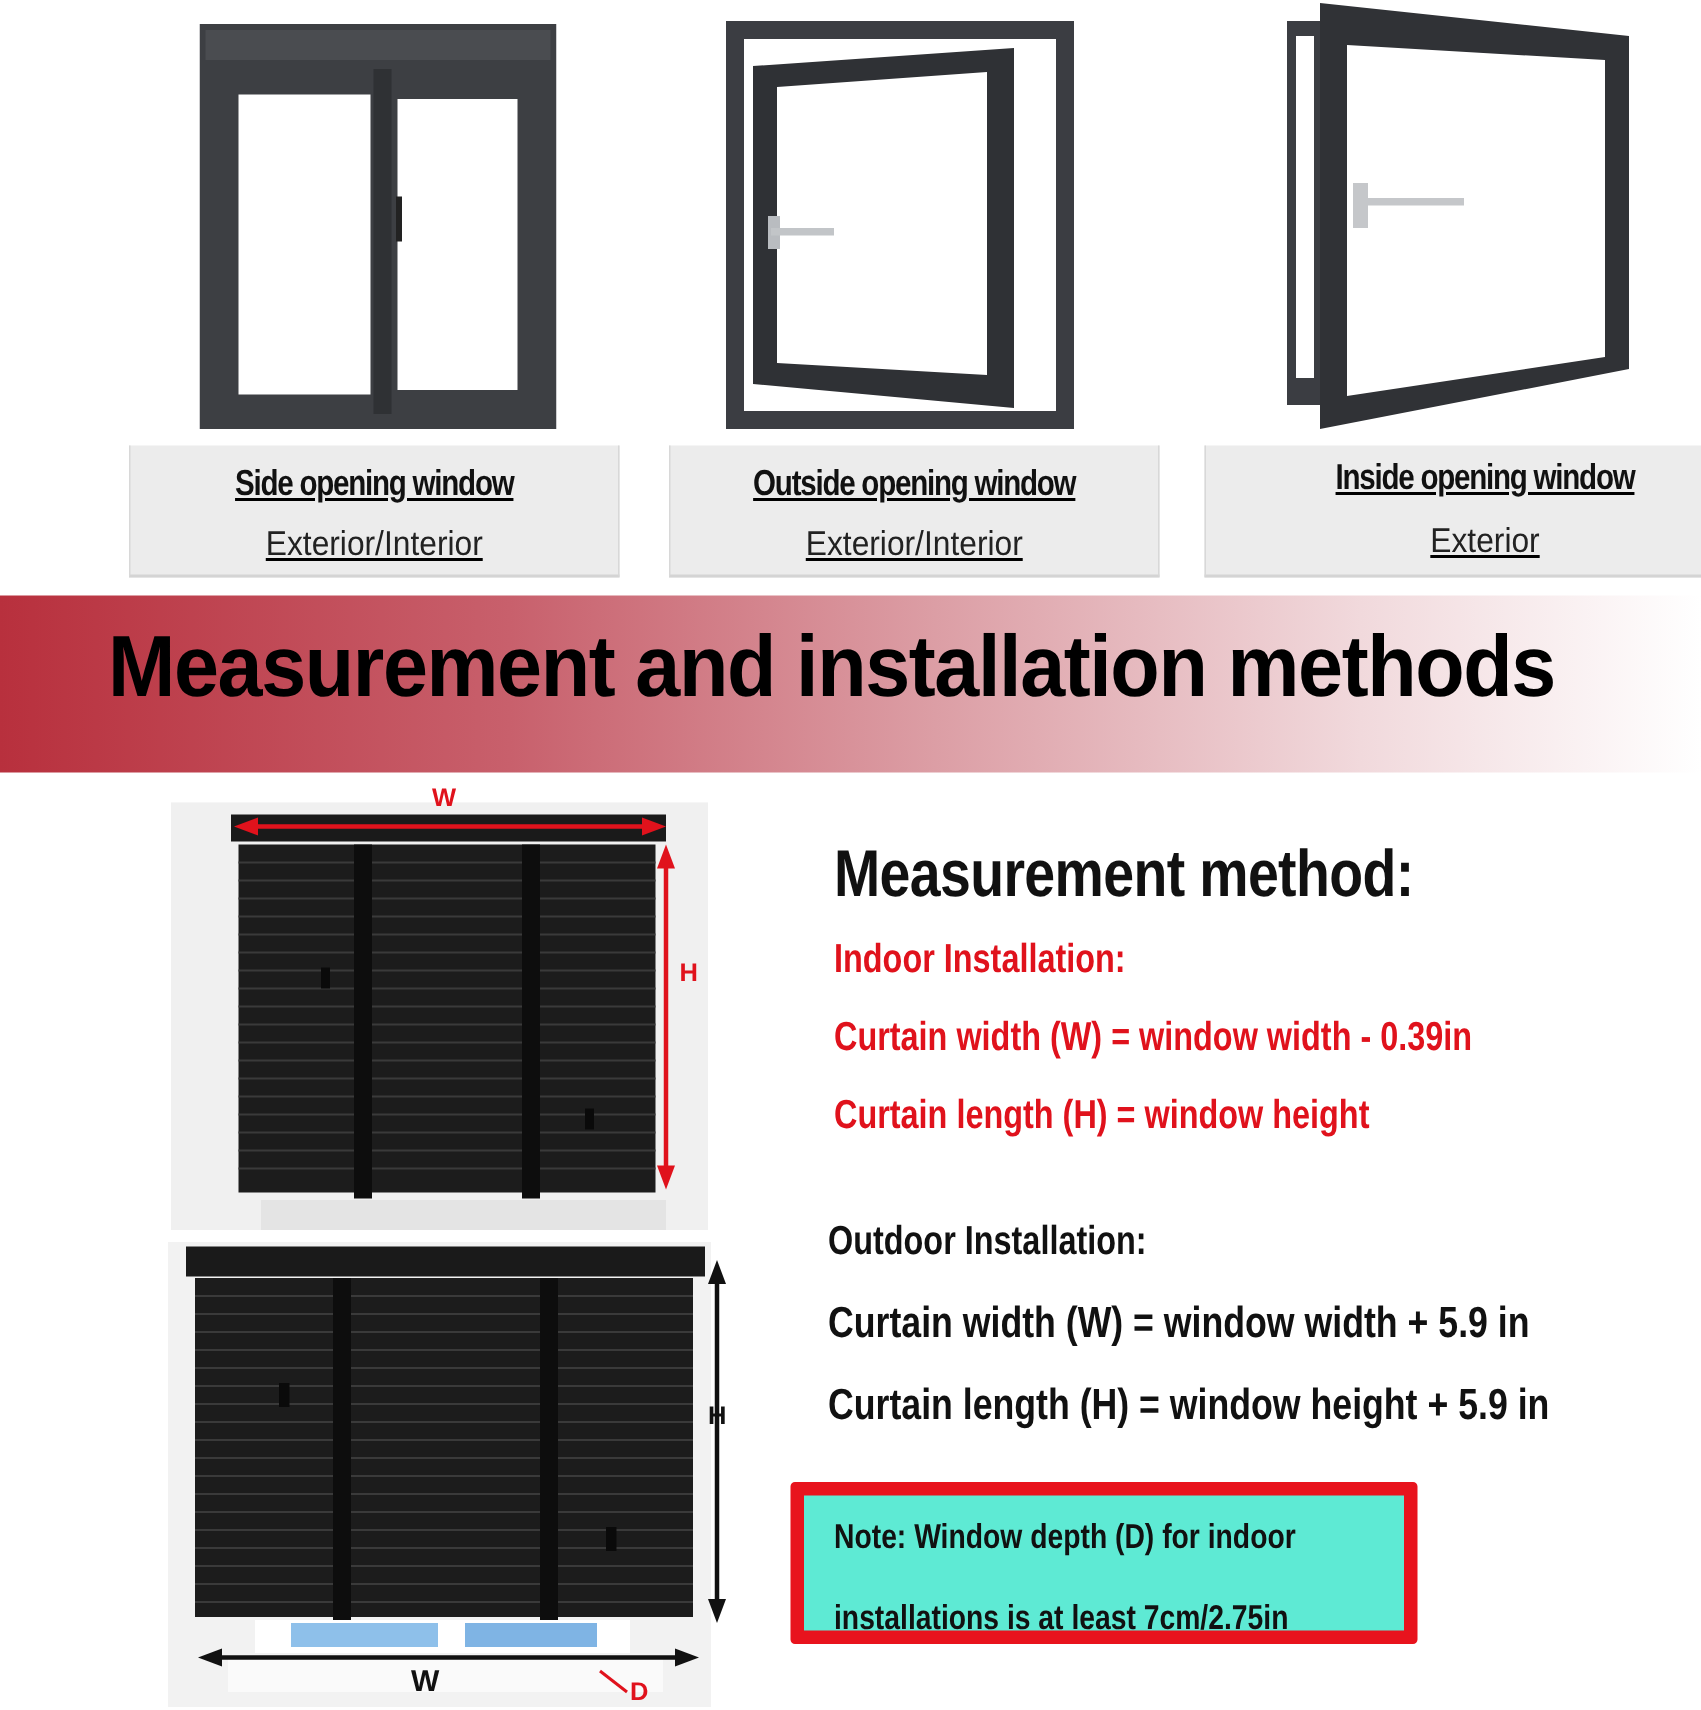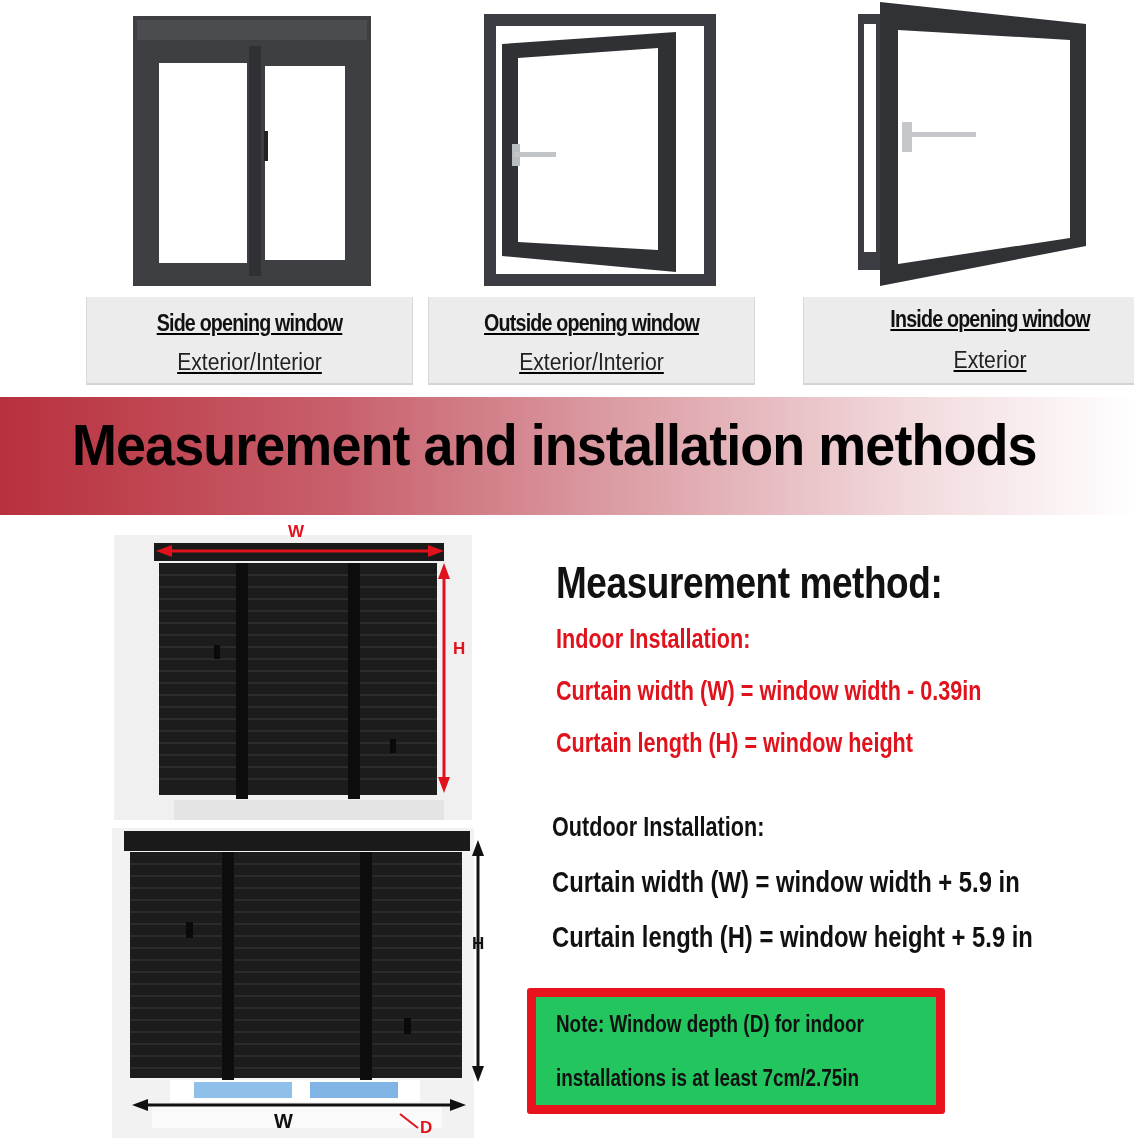--- a/index.html
+++ b/index.html
@@ -9,21 +9,21 @@
   .win svg{display:block;}
   .caption{position:absolute;top:297px;height:88px;background:#ececec;border-left:1px solid #d8d8d8;border-right:1px solid #d8d8d8;border-bottom:2px solid #d4d4d4;text-align:center;box-sizing:border-box;text-decoration:underline;}
   .caption .t{font-family:"Liberation Sans",sans-serif;font-weight:bold;font-size:24px;letter-spacing:-1px;color:#111;margin-top:12px;transform:scaleX(0.82);transform-origin:center;white-space:nowrap;}
   .caption .s{font-size:23px;color:#222;margin-top:12px;transform:scaleX(0.92);white-space:nowrap;}
   .banner{position:absolute;left:0;top:397px;width:1134px;height:118px;background:linear-gradient(90deg,#b8303d 0%,#c8606c 30%,#dc9ea5 55%,#f1d9dc 80%,#ffffff 100%);}
   .banner-title{position:absolute;left:72px;top:14px;font-family:"Liberation Sans",sans-serif;font-weight:bold;font-size:58px;color:#000;letter-spacing:-1px;transform:scaleX(0.93);transform-origin:left center;white-space:nowrap;}
   .heading{position:absolute;left:556px;top:558px;font-weight:bold;font-size:44px;color:#111;transform:scaleX(0.84);transform-origin:left center;white-space:nowrap;letter-spacing:-0.5px;}
   .line{position:absolute;font-weight:bold;white-space:nowrap;transform-origin:left center;}
   .red{color:#e0121c;}
   .blk{color:#111;}
-  .note-box{position:absolute;left:527px;top:988px;width:418px;height:126px;border:9px solid #e8131d;border-radius:3px;box-sizing:border-box;background:#22c55e;}
+  .note-box{position:absolute;left:527px;top:988px;width:418px;height:108px;border:9px solid #e8131d;border-radius:3px;box-sizing:border-box;background:#5eead4;}
   .note-line{position:absolute;left:20px;font-weight:bold;font-size:23px;color:#111;white-space:nowrap;transform:scaleX(0.82);transform-origin:left center;}
   .dim{position:absolute;font-weight:bold;font-size:17px;}
 </style>
 </head>
 <body>
 
 <div class="abs win" style="left:133px;top:16px;">
   <svg width="238" height="270" viewBox="0 0 238 270">
     <rect x="0" y="0" width="238" height="270" fill="#3d3f43"></rect>
     <rect x="4" y="4" width="230" height="20" fill="#4a4c50"></rect>
@@ -53,21 +53,21 @@
     <polygon points="40,28 212,38 212,236 40,262" fill="#fff"></polygon>
     <rect x="44" y="120" width="10" height="30" fill="#c5c7ca"></rect>
     <rect x="48" y="130" width="70" height="5" fill="#c5c7ca"></rect>
   </svg>
 </div>
 
 <div class="caption" style="left:86px;width:327px;">
   <div class="t">Side opening window</div>
   <div class="s">Exterior/Interior</div>
 </div>
-<div class="caption" style="left:428px;width:327px;">
+<div class="caption" style="left:446px;width:327px;">
   <div class="t">Outside opening window</div>
   <div class="s">Exterior/Interior</div>
 </div>
 <div class="caption" style="left:803px;width:374px;">
   <div class="t" style="margin-top:8px">Inside opening window</div>
   <div class="s" style="margin-top:14px">Exterior</div>
 </div>
 
 <div class="banner">
   <div class="banner-title">Measurement and installation methods</div>

